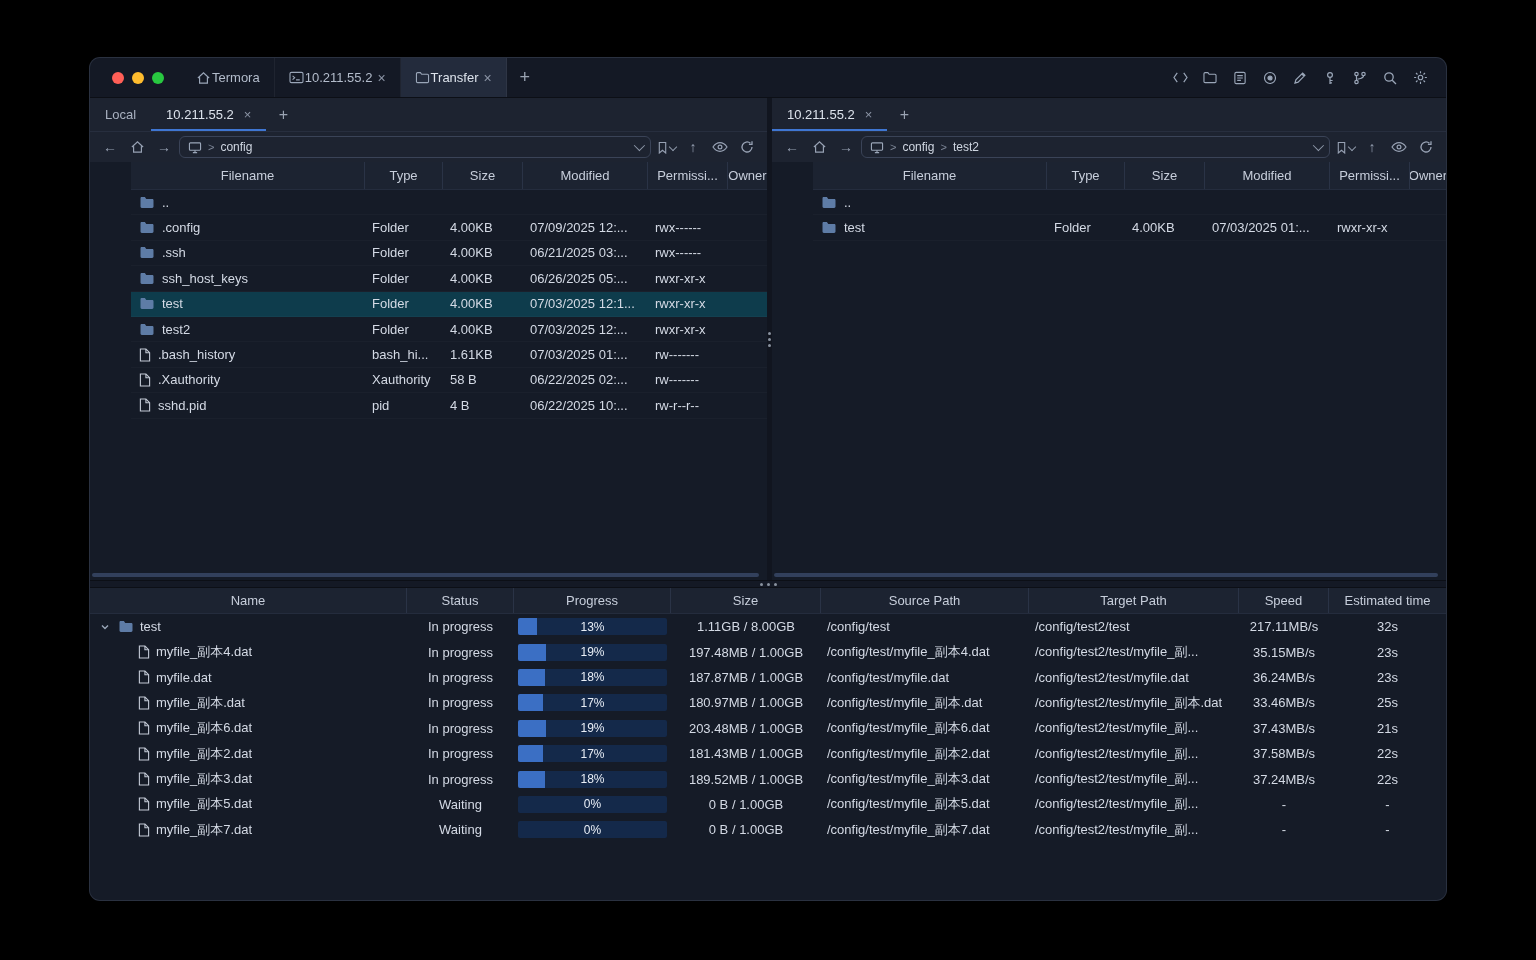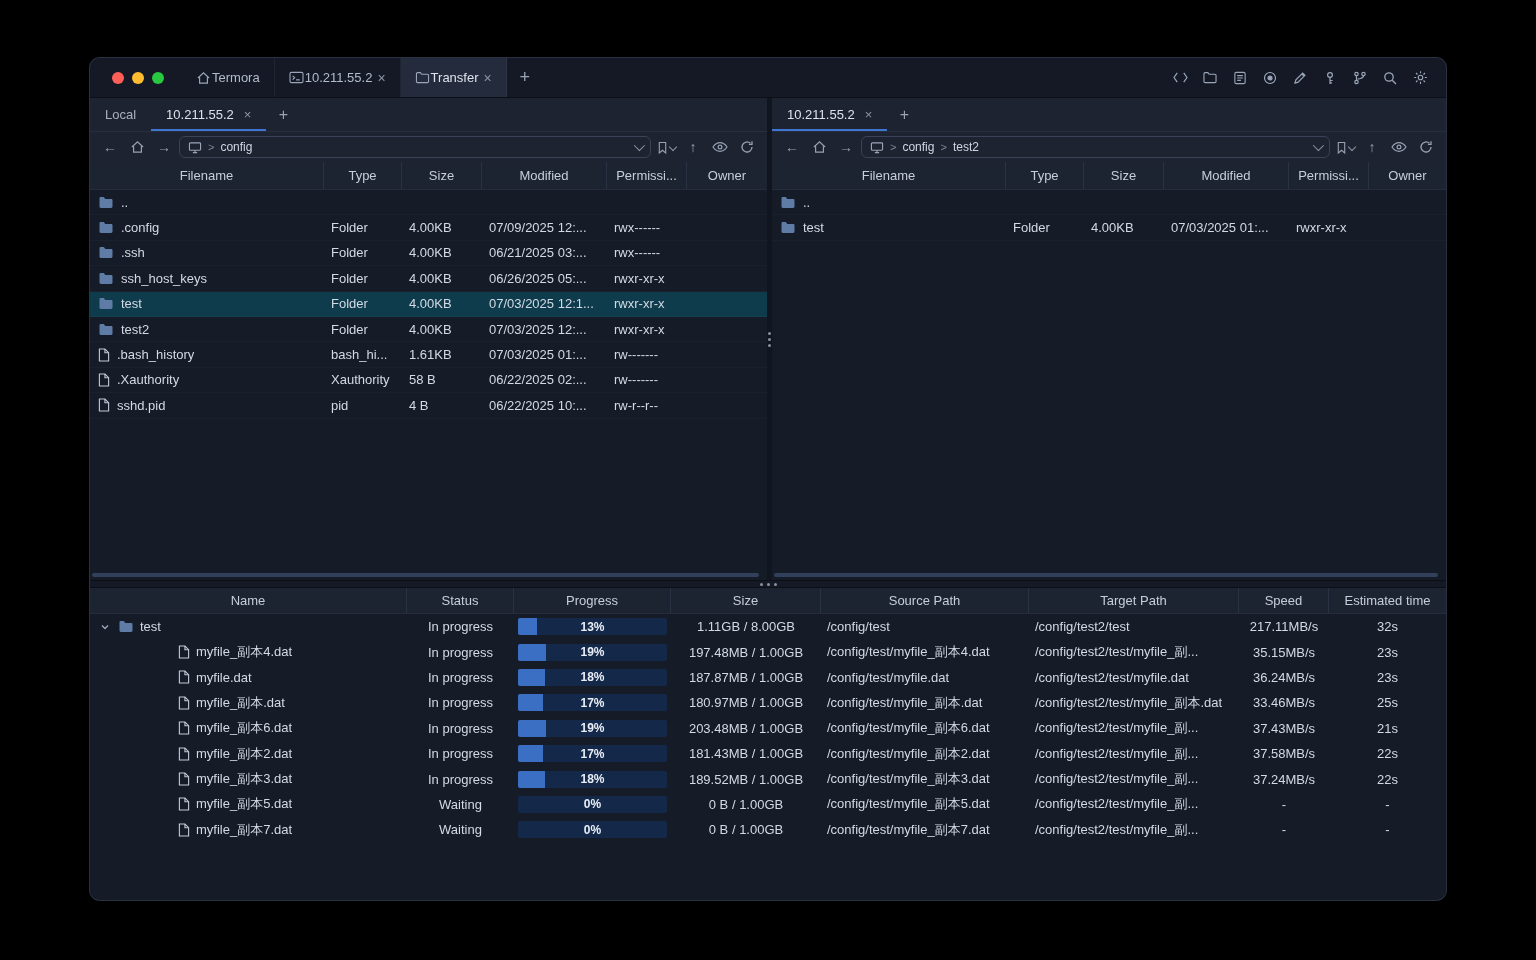--- a/index.html
+++ b/index.html
@@ -43,42 +43,42 @@
   .crumb{flex:1;height:22px;border:1px solid #3a4357;border-radius:6px;display:flex;align-items:center;gap:6px;
     padding:0 8px;color:#cfd6e1;font-size:12px;min-width:0;}
   .crumb .segwrap{display:flex;align-items:center;gap:6px;min-width:0;overflow:hidden;}
   .crumb .sep{color:#7e8798;font-size:11px;}
   .crumb .seg{white-space:nowrap;}
   .chev-down{width:8px;height:8px;border-right:1.5px solid #8d97a8;border-bottom:1.5px solid #8d97a8;
     transform:rotate(45deg) translateY(-2px);margin-left:auto;flex:0 0 auto;}
   .mini-chev{width:6px;height:6px;border-right:1.4px solid #8d97a8;border-bottom:1.4px solid #8d97a8;
     transform:rotate(45deg);margin-left:2px;}
   
-  .ftable{flex:1;background:#151b27;position:relative;overflow:hidden;--cols:234px 78px 80px 125px 80px 1fr;}
+  .ftable{flex:1;background:#151b27;position:relative;overflow:hidden;padding-left:41px;--cols:234px 78px 80px 125px 80px 1fr;}
   .fhead{display:grid;grid-template-columns:var(--cols);height:28px;background:#1c2331;border-bottom:1px solid #242c3d;}
   .hc{display:flex;align-items:center;justify-content:center;color:#c7cedb;font-size:13px;
     border-right:1px solid #2a3346;overflow:hidden;white-space:nowrap;}
   .hc:last-child{border-right:none;}
   .frow{display:grid;grid-template-columns:var(--cols);height:25.4px;align-items:center;color:#d4dae5;
     font-size:13px;border-bottom:1px solid rgba(255,255,255,.025);}
   .frow.selected{background:#0e3c4c;}
   .fname{display:flex;align-items:center;gap:7px;padding-left:8px;overflow:hidden;white-space:nowrap;}
   .fname svg{flex:0 0 auto;}
   .fcell{padding:0 7px;overflow:hidden;white-space:nowrap;}
   .hscrollbar{position:absolute;left:2px;right:8px;bottom:3px;height:4px;border-radius:2px;background:#32405c;}
   
   .transfer{flex:1;background:#151b27;display:flex;flex-direction:column;min-height:0;
     --tcols:317px 107px 157px 150px 208px 210px 90px 1fr;}
   .thead{display:grid;grid-template-columns:var(--tcols);flex:0 0 26px;background:#1c2331;border-bottom:1px solid #242c3d;}
   .trow{display:grid;grid-template-columns:var(--tcols);height:25.4px;align-items:center;font-size:13px;color:#d4dae5;}
   .tname{display:flex;align-items:center;gap:6px;padding-left:8px;white-space:nowrap;overflow:hidden;}
-  .tname.child{padding-left:48px;margin-left:40px;}
+  .tname.child{padding-left:48px;}
   .tcell{overflow:hidden;white-space:nowrap;padding:0 6px;}
   .tcenter{text-align:center;}
-  .pwrap{display:flex;align-items:center;padding:0 4px;font-weight:bold;}
+  .pwrap{display:flex;align-items:center;padding:0 4px;}
   .pbar{position:relative;width:100%;height:17px;border-radius:2px;overflow:hidden;}
   .pfill{position:absolute;left:0;top:0;bottom:0;}
   .plabel{position:absolute;inset:0;display:flex;align-items:center;justify-content:center;font-size:12px;color:#e9eef6;}
   .expander{display:flex;align-items:center;justify-content:center;width:14px;flex:0 0 14px;}
   svg{display:block;}
 </style>
 </head>
 <body>
 
 <div class="window">

